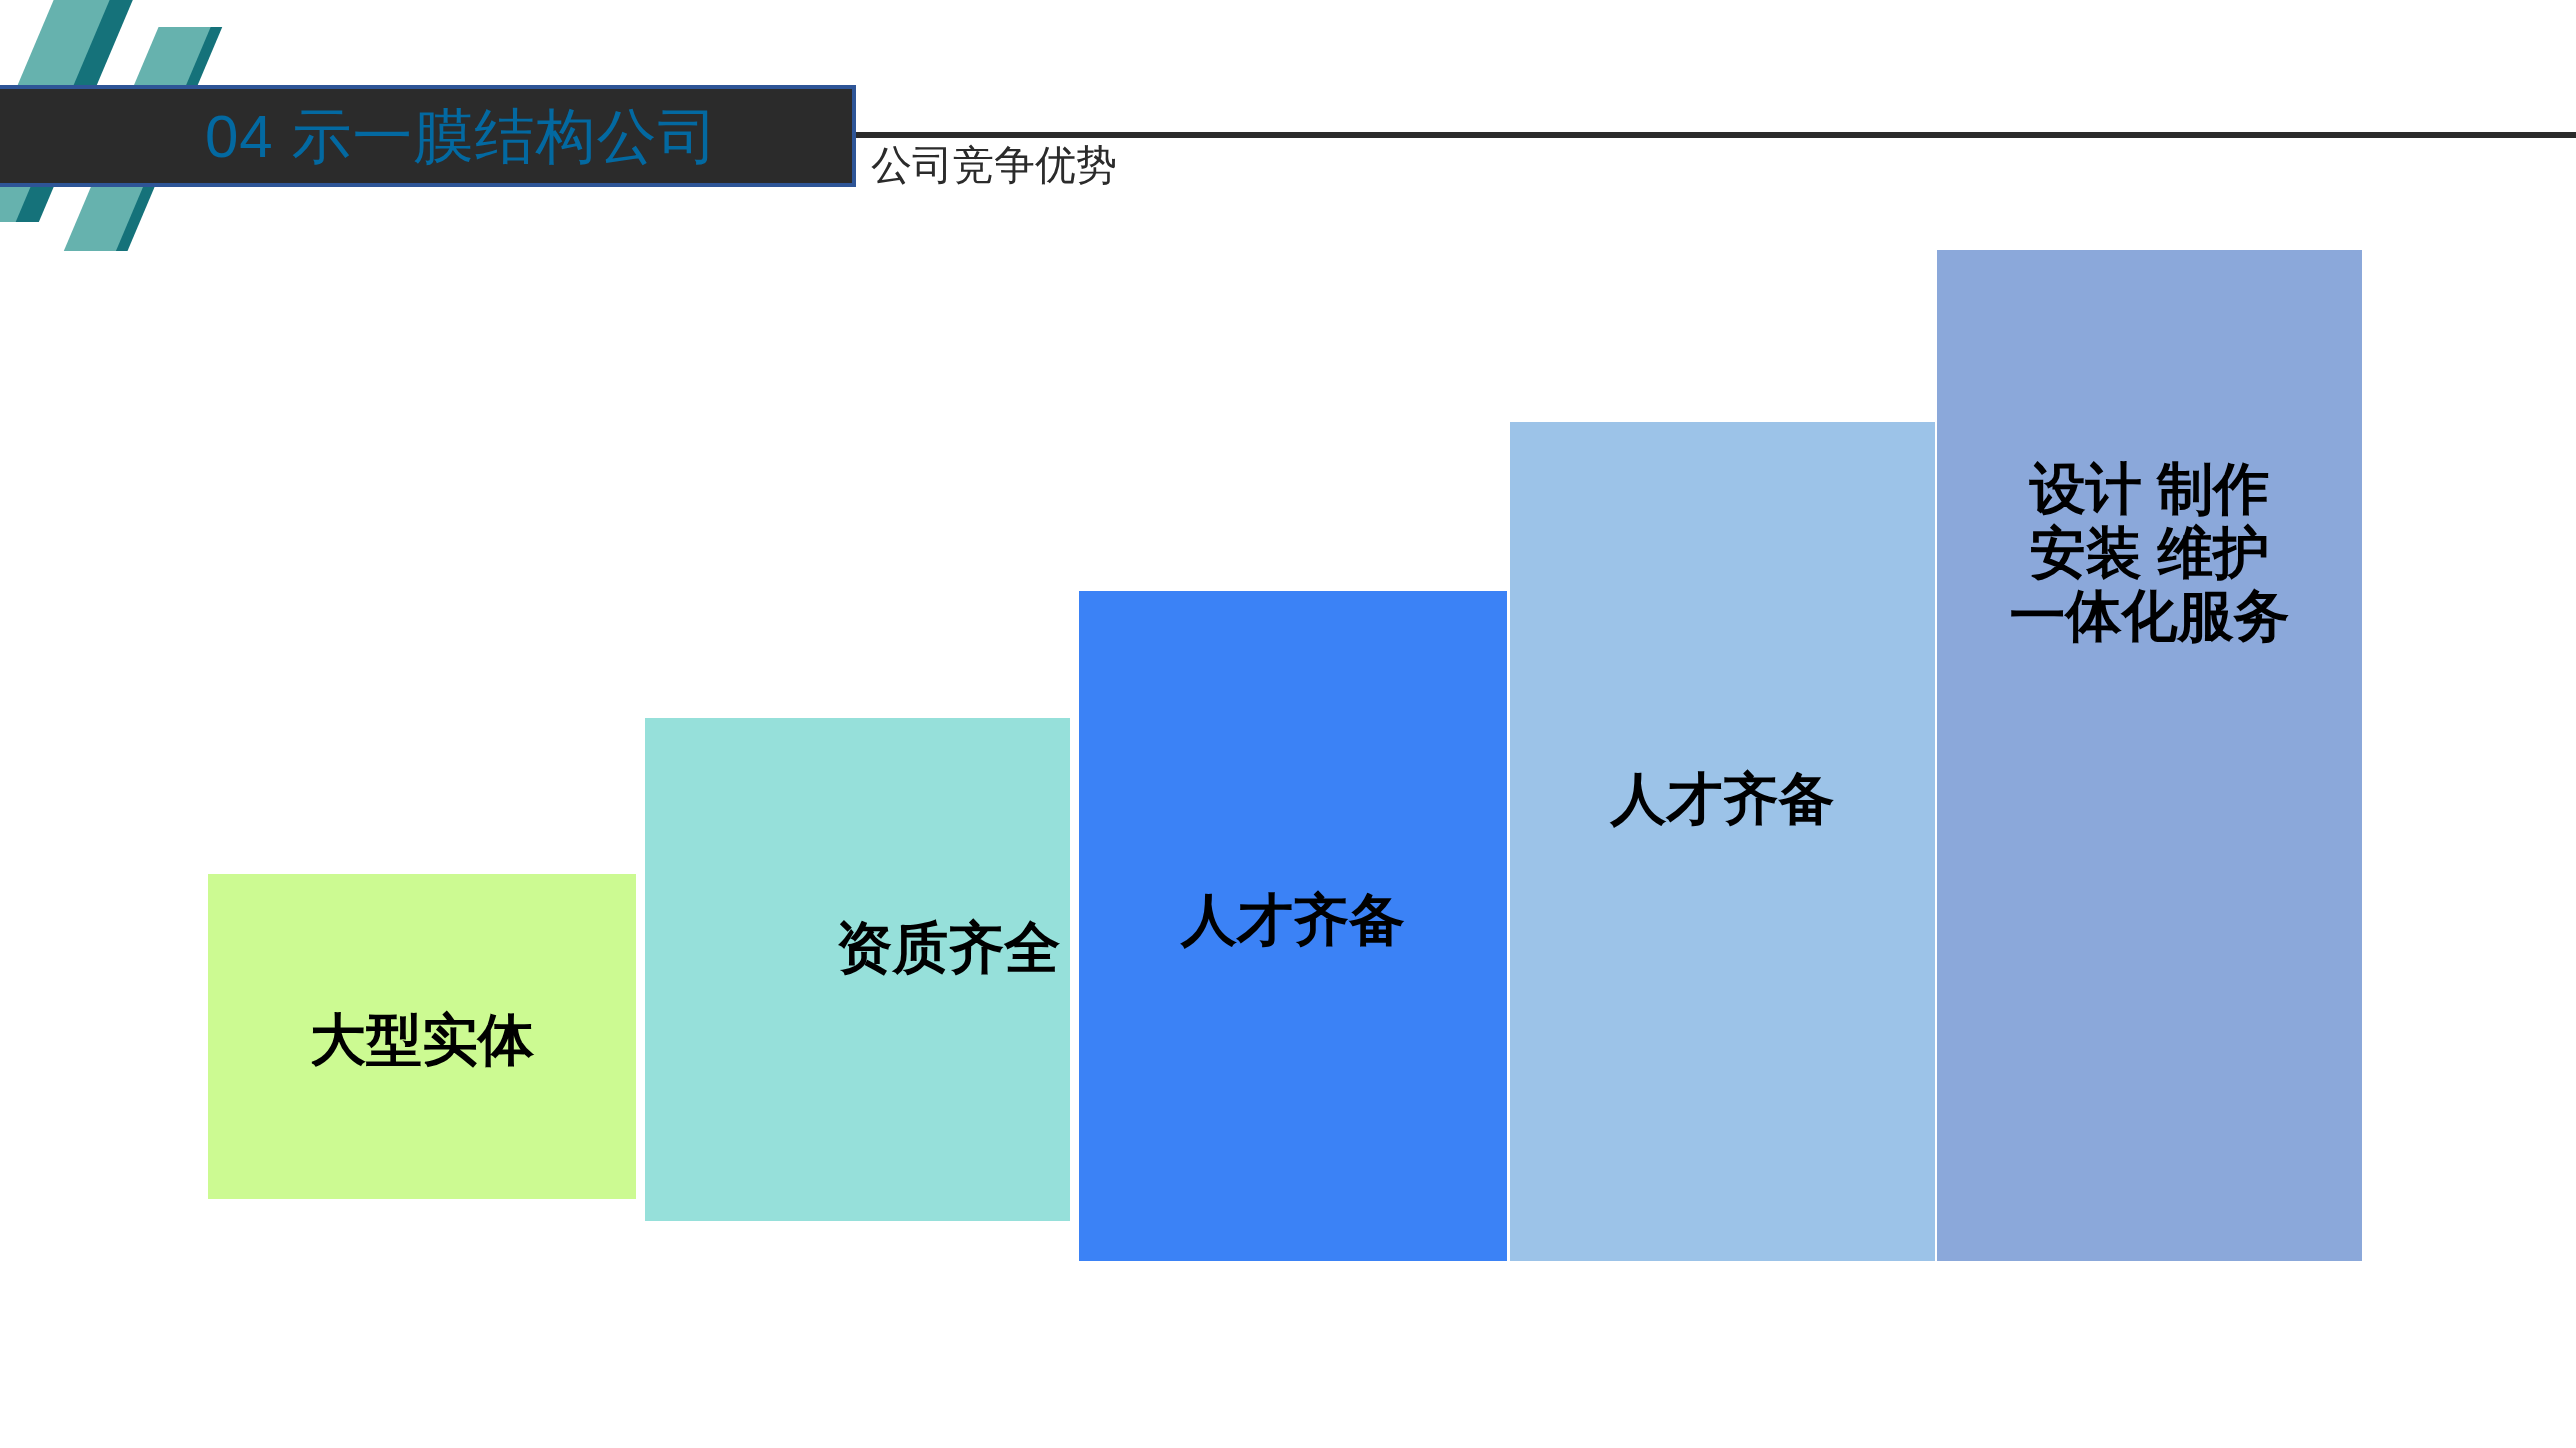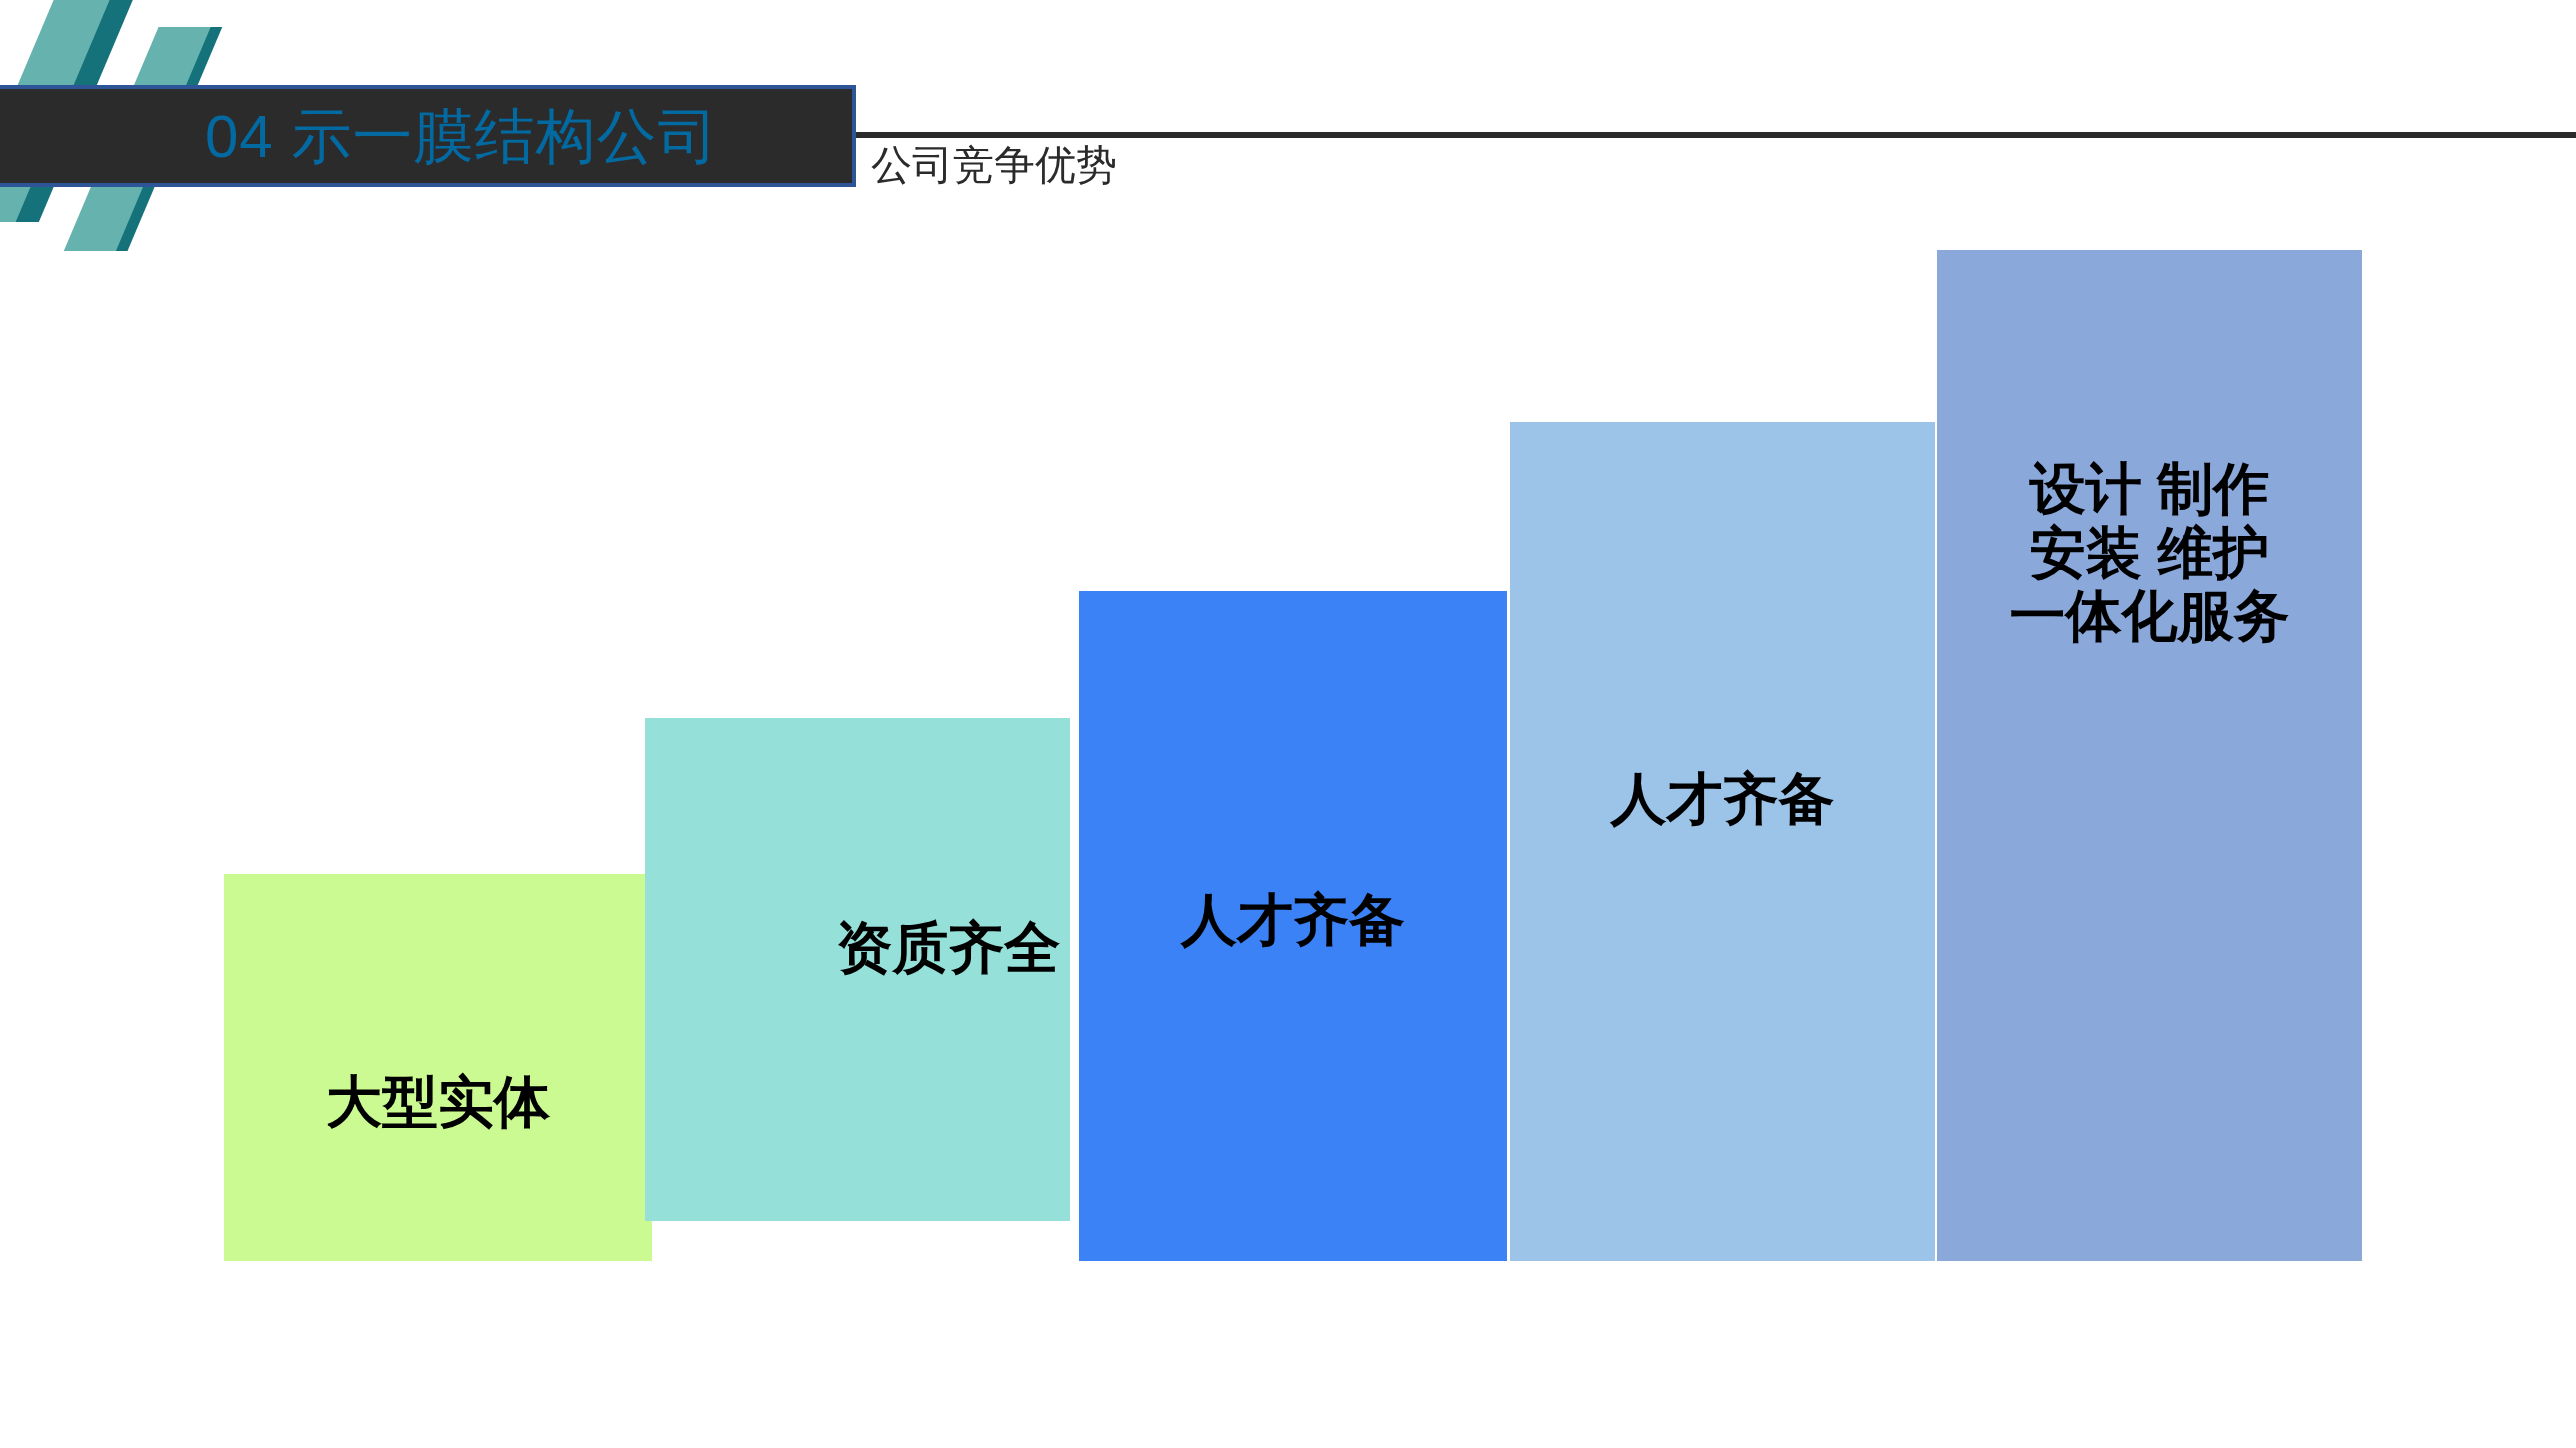--- a/index.html
+++ b/index.html
@@ -107,21 +107,21 @@
   <polygon points="196,28 230,28 120,288 86,288" fill="#15727a"></polygon>
   <polygon points="164,28 218,28 108,288 54,288" fill="#66b2ae"></polygon>
 </svg>
 
 <div id="header-band"></div>
 <div id="header-title">04 示一膜结构公司</div>
 <div id="header-rule"></div>
 <div id="header-subtitle">公司竞争优势</div>
 
 <div id="chart-area">
-    <div class="bar" style="left: 224px; top: 874px; width: 428px; height: 387px; background: rgb(204, 250, 146);">
+    <div class="bar" style="left: 208px; top: 874px; width: 428px; height: 325px; background: rgb(204, 250, 146);">
       <div class="bar-label" style="font-size: 56px; margin-bottom: 127px;">大型实体</div>
     </div>
     <div class="bar" style="left: 645px; top: 718px; width: 425px; height: 503px; background: rgb(150, 224, 218); justify-content: flex-end;">
       <div class="bar-label" style="font-size: 56px; margin-bottom: 241px;">资质齐全</div>
     </div>
     <div class="bar" style="left: 1079px; top: 591px; width: 428px; height: 670px; background: #3b82f6;">
       <div class="bar-label" style="font-size: 56px; margin-bottom: 309px;">人才齐备</div>
     </div>
     <div class="bar" style="left: 1510px; top: 422px; width: 425px; height: 839px; background: rgb(156, 195, 232);">
       <div class="bar-label" style="font-size: 56px; margin-bottom: 430px;">人才齐备</div>

